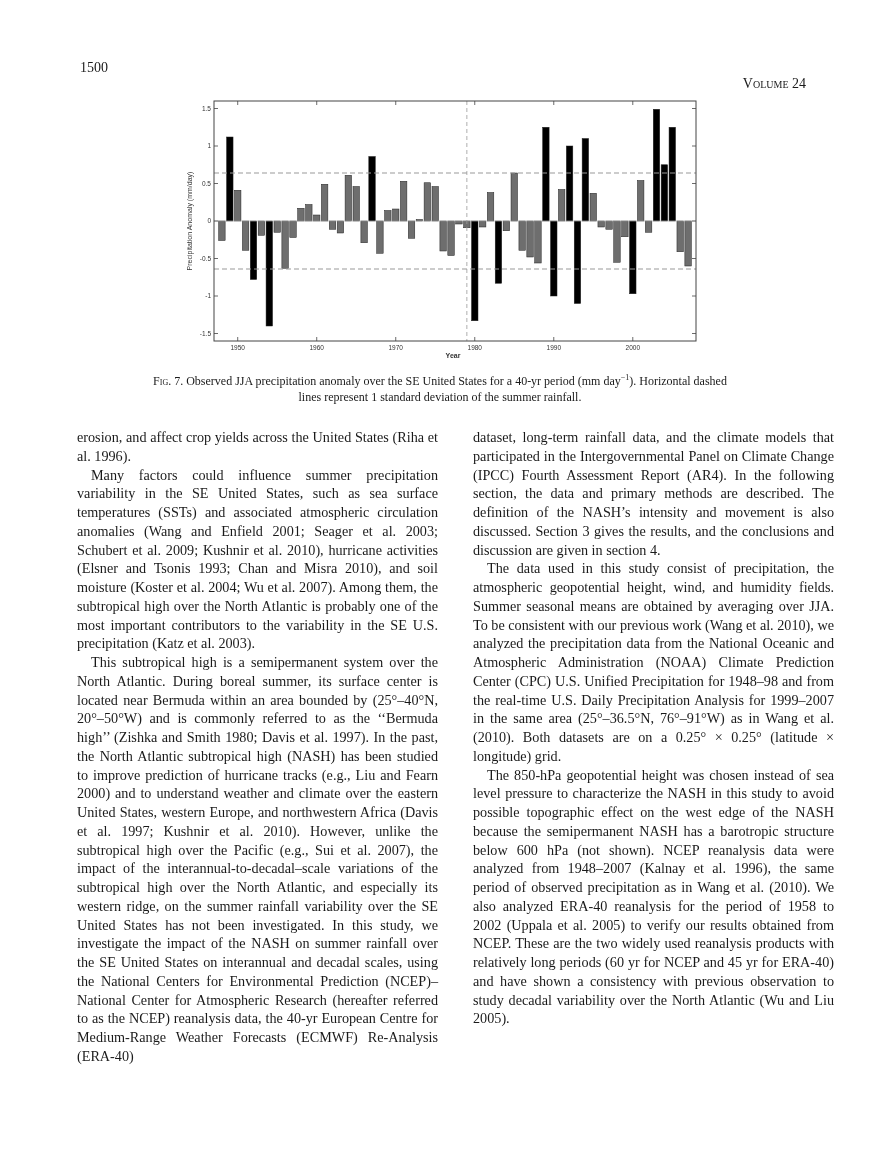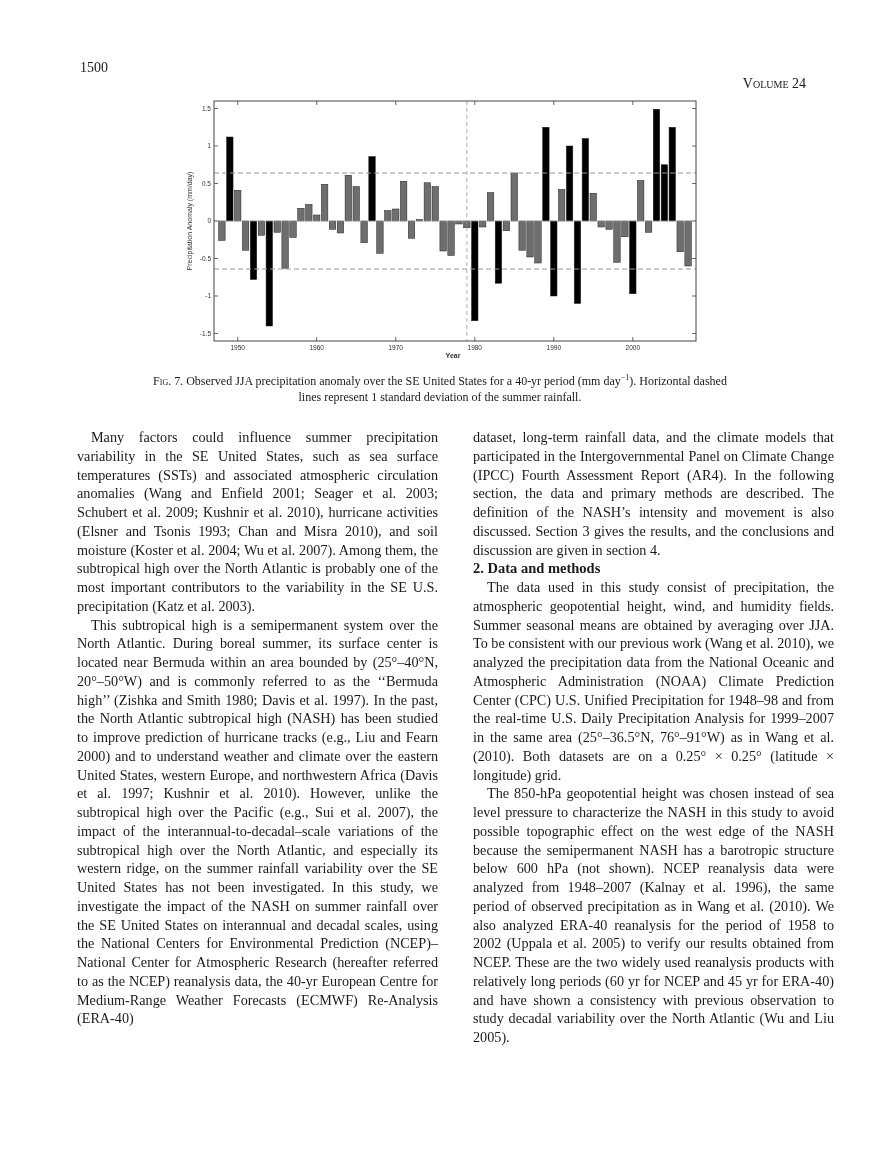--- a/index.html
+++ b/index.html
@@ -146,22 +146,22 @@
         <text x="0" y="0" text-anchor="middle" class="ylab" transform="translate(12,125) rotate(-90)">Precipitation Anomaly (mm/day)</text>
       </g>
   </svg>
 </div>
 
 <div class="caption">
   <span class="figlabel">Fig. 7.</span><span> Observed JJA precipitation anomaly over the SE United States for a 40-yr period (mm day</span><sup style="font-size:8px;">−1</sup><span>). Horizontal dashed lines represent 1 standard deviation of the summer rainfall.</span>
 </div>
 
 <div class="col col-left">
+  <p class="noindent">erosion, and affect crop yields across the United States (Riha et al. 1996).</p>
   <p>Many factors could influence summer precipitation variability in the SE United States, such as sea surface temperatures (SSTs) and associated atmospheric circulation anomalies (Wang and Enfield 2001; Seager et al. 2003; Schubert et al. 2009; Kushnir et al. 2010), hurricane activities (Elsner and Tsonis 1993; Chan and Misra 2010), and soil moisture (Koster et al. 2004; Wu et al. 2007). Among them, the subtropical high over the North Atlantic is probably one of the most important contributors to the variability in the SE U.S. precipitation (Katz et al. 2003).</p>
   <p>This subtropical high is a semipermanent system over the North Atlantic. During boreal summer, its surface center is located near Bermuda within an area bounded by (25°–40°N, 20°–50°W) and is commonly referred to as the ‘‘Bermuda high’’ (Zishka and Smith 1980; Davis et al. 1997). In the past, the North Atlantic subtropical high (NASH) has been studied to improve prediction of hurricane tracks (e.g., Liu and Fearn 2000) and to understand weather and climate over the eastern United States, western Europe, and northwestern Africa (Davis et al. 1997; Kushnir et al. 2010). However, unlike the subtropical high over the Pacific (e.g., Sui et al. 2007), the impact of the interannual-to-decadal–scale variations of the subtropical high over the North Atlantic, and especially its western ridge, on the summer rainfall variability over the SE United States has not been investigated. In this study, we investigate the impact of the NASH on summer rainfall over the SE United States on interannual and decadal scales, using the National Centers for Environmental Prediction (NCEP)–National Center for Atmospheric Research (hereafter referred to as the NCEP) reanalysis data, the 40-yr European Centre for Medium-Range Weather Forecasts (ECMWF) Re-Analysis (ERA-40)</p>
 </div>
 
 <div class="col col-right">
   <p class="noindent">dataset, long-term rainfall data, and the climate models that participated in the Intergovernmental Panel on Climate Change (IPCC) Fourth Assessment Report (AR4). In the following section, the data and primary methods are described. The definition of the NASH’s intensity and movement is also discussed. Section 3 gives the results, and the conclusions and discussion are given in section 4.</p>
-  <p class="section-heading">2. Data and methods</p>
   <p>The data used in this study consist of precipitation, the atmospheric geopotential height, wind, and humidity fields. Summer seasonal means are obtained by averaging over JJA. To be consistent with our previous work (Wang et al. 2010), we analyzed the precipitation data from the National Oceanic and Atmospheric Administration (NOAA) Climate Prediction Center (CPC) U.S. Unified Precipitation for 1948–98 and from the real-time U.S. Daily Precipitation Analysis for 1999–2007 in the same area (25°–36.5°N, 76°–91°W) as in Wang et al. (2010). Both datasets are on a 0.25° × 0.25° (latitude × longitude) grid.</p>
   <p>The 850-hPa geopotential height was chosen instead of sea level pressure to characterize the NASH in this study to avoid possible topographic effect on the west edge of the NASH because the semipermanent NASH has a barotropic structure below 600 hPa (not shown). NCEP reanalysis data were analyzed from 1948–2007 (Kalnay et al. 1996), the same period of observed precipitation as in Wang et al. (2010). We also analyzed ERA-40 reanalysis for the period of 1958 to 2002 (Uppala et al. 2005) to verify our results obtained from NCEP. These are the two widely used reanalysis products with relatively long periods (60 yr for NCEP and 45 yr for ERA-40) and have shown a consistency with previous observation to study decadal variability over the North Atlantic (Wu and Liu 2005).</p>
 </div>
 
 </body></html>

